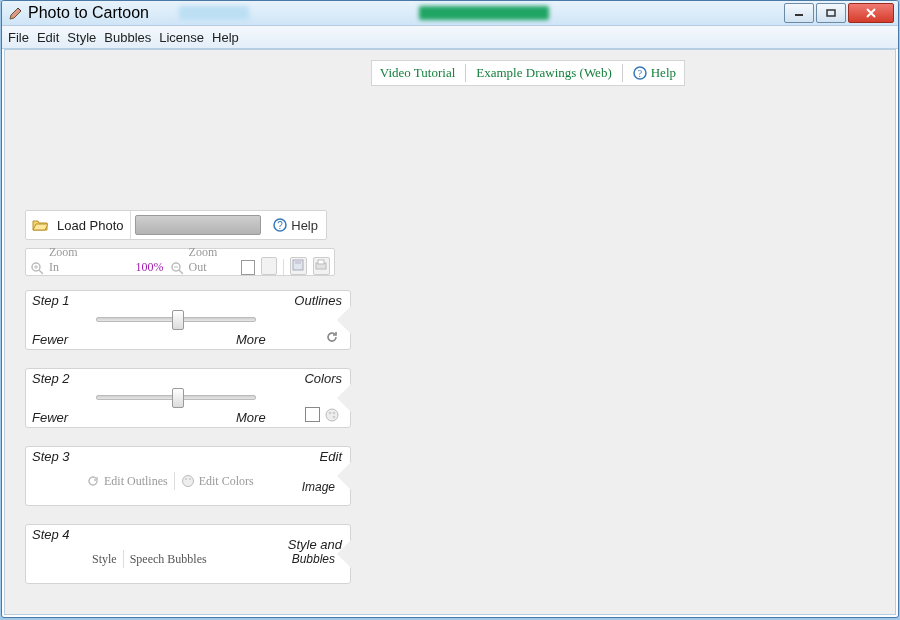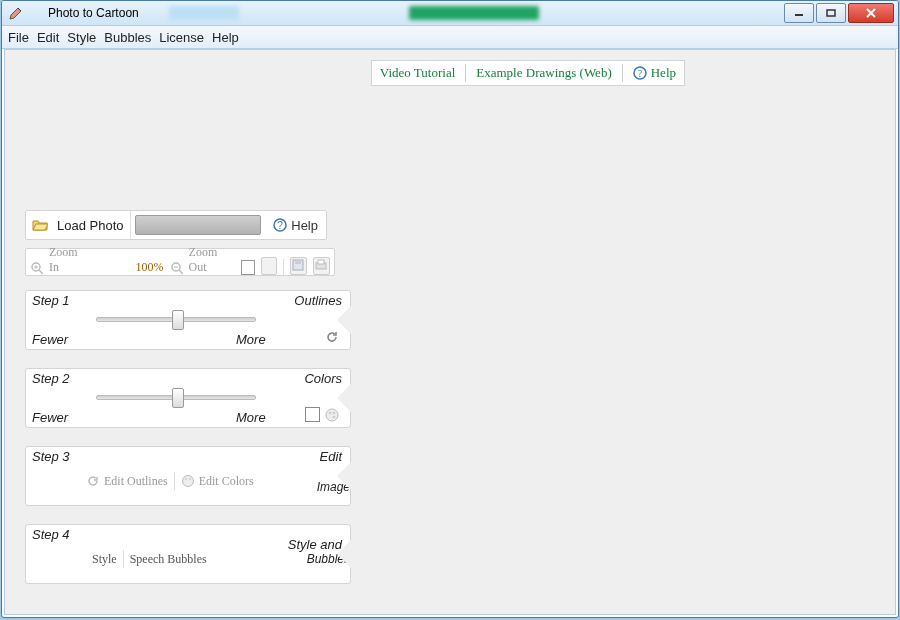--- a/index.html
+++ b/index.html
@@ -1,45 +1,45 @@
 <!DOCTYPE html>
 <html><head>
 <meta charset="utf-8">
 <style>
 html,body{margin:0;padding:0;font-family:"Comic Sans MS","Segoe UI",sans-serif;font-size:13px;color:#222;background:#a0c8e8;}
 .window{width:896px;height:616px;margin:0 auto;background:#fff;border:1px solid #4a79a5;border-radius:3px;position:relative;overflow:hidden;}
 .titlebar{height:24px;background:linear-gradient(#e8f3fc,#cfe5f7);display:flex;align-items:center;padding:0 2px;border-bottom:1px solid #b6cde2;font-family:"Segoe UI",Tahoma,sans-serif;}
 .titlebar .app-icon{width:16px;height:16px;margin:0 4px;}
-.titlebar .title{flex:0 0 auto;font-size:12px;color:#000;margin-left:20px;}
+.titlebar .title{flex:0 0 auto;font-size:16px;color:#000;}
 .titlebar .blur{height:14px;border-radius:2px;margin-left:30px;filter:blur(2px);}
 .titlebar .spacer{flex:1;}
 .winbtns{display:flex;gap:2px;margin-right:2px;}
 .winbtn{width:28px;height:18px;border:1px solid #6b8aa8;border-radius:2px;background:linear-gradient(#f4f8fc,#d2e3f1);display:flex;align-items:center;justify-content:center;font-family:"Segoe UI";font-size:11px;}
 .winbtn.close{width:44px;background:linear-gradient(#f07a72,#d43c2a);border-color:#9c2a1f;color:#fff;}
 .menubar{height:22px;background:linear-gradient(#f4f8fc,#e3eef9);border-bottom:1px solid #b6cde2;display:flex;align-items:center;padding:0 6px;gap:8px;font-family:"Segoe UI",Tahoma,sans-serif;font-size:13px;}
 .menubar span{cursor:default;}
 .client{position:absolute;top:48px;left:2px;right:2px;bottom:2px;background:#efefef;border:1px solid #b6cde2;}
 .topbar{position:absolute;top:10px;right:210px;display:flex;align-items:center;background:#fff;border:1px solid #d4d4d4;height:24px;padding:0 4px;font-family:"Segoe UI";font-size:13px;color:#15803d;}
 .topbar .sep{width:1px;height:18px;background:#ccc;margin:0 6px;}
 .topbar .item{padding:0 4px;display:flex;align-items:center;gap:4px;}
 .instruct{position:absolute;top:60px;left:150px;width:210px;color:#222;font-size:13px;line-height:1.35;}
 .leftcol{position:absolute;top:160px;left:20px;width:320px;}
 .loadrow{display:flex;align-items:center;height:28px;background:#fff;border:1px solid #d4d4d4;border-radius:2px;width:300px;margin-bottom:8px;}
 .loadbtn{display:flex;align-items:center;gap:9px;padding:0 6px;height:100%;border-right:1px solid #ddd;}
 .grayfield{flex:1;margin:3px 4px;height:18px;background:linear-gradient(#cfcfcf,#b3b3b3);border:1px solid #9a9a9a;border-radius:2px;}
 .helpbtn{display:flex;align-items:center;gap:4px;padding:0 8px;height:100%;color:#333;}
 .zoomrow{display:flex;align-items:flex-end;height:26px;background:#fff;border:1px solid #d4d4d4;border-radius:2px;width:300px;font-family:"Segoe UI";font-size:12px;color:#999;gap:6px;padding:0 4px;margin-bottom:14px;}
 .zoomrow .zlbl{color:#999;}
-.zoomrow .pct{color:#a16207;margin-left:42px;}
+.zoomrow .pct{color:#a21caf;margin-left:42px;}
 .zoomrow .mini{width:16px;height:16px;border:1px solid #ccc;background:#f2f2f2;border-radius:2px;}
 .zoomrow .chk{width:13px;height:13px;border:1px solid #999;background:#fff;}
 .stepbox{position:relative;width:312px;height:56px;background:#fff;border:1px solid #d4d4d4;border-radius:3px;margin-bottom:18px;padding:2px 6px 0 6px;}
 .stepbox .title{position:absolute;top:2px;left:6px;font-style:italic;font-size:13px;}
 .stepbox .tag{position:absolute;top:2px;right:8px;font-style:italic;font-size:13px;text-align:right;}
-.stepbox .tag2{position:absolute;top:22px;right:0;font-style:italic;font-size:12px;text-align:right;line-height:1.1;}
+.stepbox .tag2{position:absolute;top:22px;right:15px;font-style:italic;font-size:12px;text-align:right;line-height:1.1;}
 .notch{position:absolute;right:-1px;top:50%;transform:translateY(-50%);width:0;height:0;border-top:14px solid transparent;border-bottom:14px solid transparent;border-right:14px solid #efefef;}
 .slider{position:absolute;top:20px;left:70px;width:160px;height:14px;}
 .slider .track{position:absolute;top:6px;left:0;right:0;height:3px;background:linear-gradient(#d0d0d0,#e6e6e6);border:1px solid #bbb;border-radius:2px;}
 .slider .thumb{position:absolute;top:-1px;left:76px;width:10px;height:18px;background:linear-gradient(#fff,#dcdcdc);border:1px solid #9a9a9a;border-radius:2px;}
 .stepbox .lbl-few{position:absolute;bottom:2px;left:6px;font-style:italic;}
 .stepbox .lbl-more{position:absolute;bottom:2px;left:210px;font-style:italic;}
 .stepbox .rico{position:absolute;bottom:4px;right:10px;display:flex;gap:4px;color:#999;}
 .subbtn{display:inline-flex;align-items:center;gap:4px;color:#999;font-family:"Segoe UI";font-size:12px;}
 .subrow{position:absolute;top:25px;left:60px;display:flex;align-items:center;gap:6px;}
 .subrow .sep{width:1px;height:18px;background:#ddd;}

